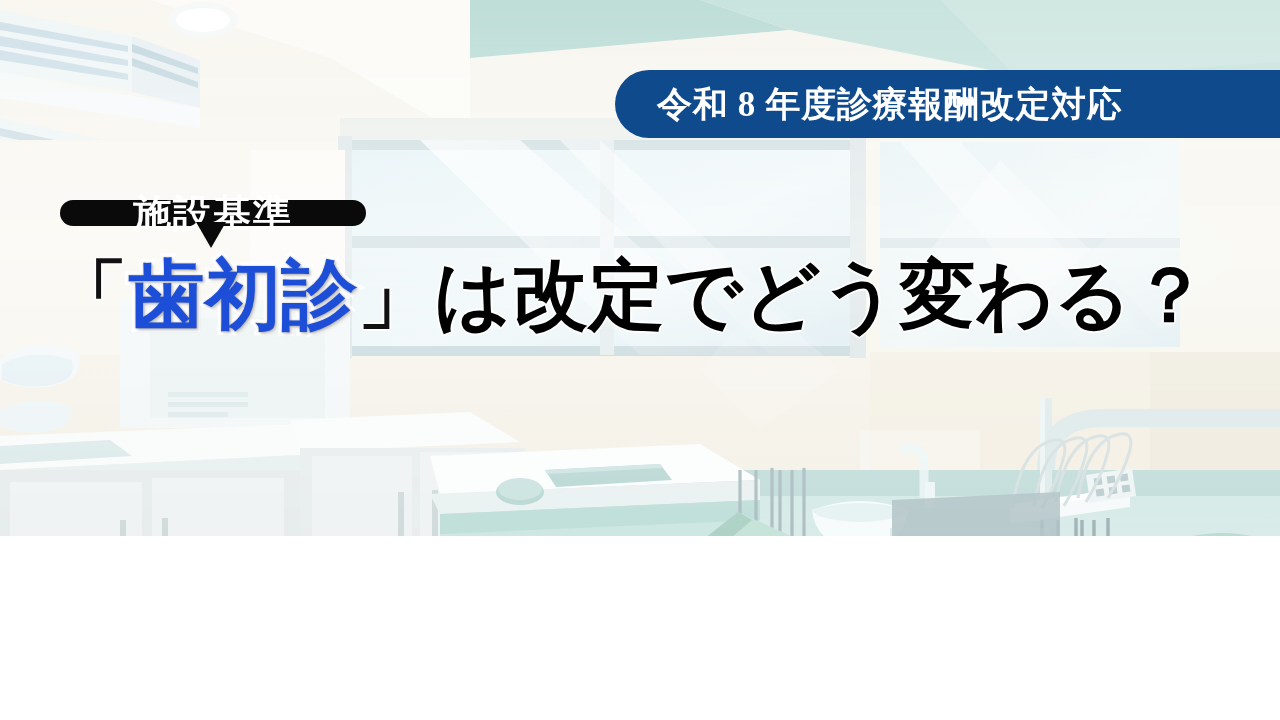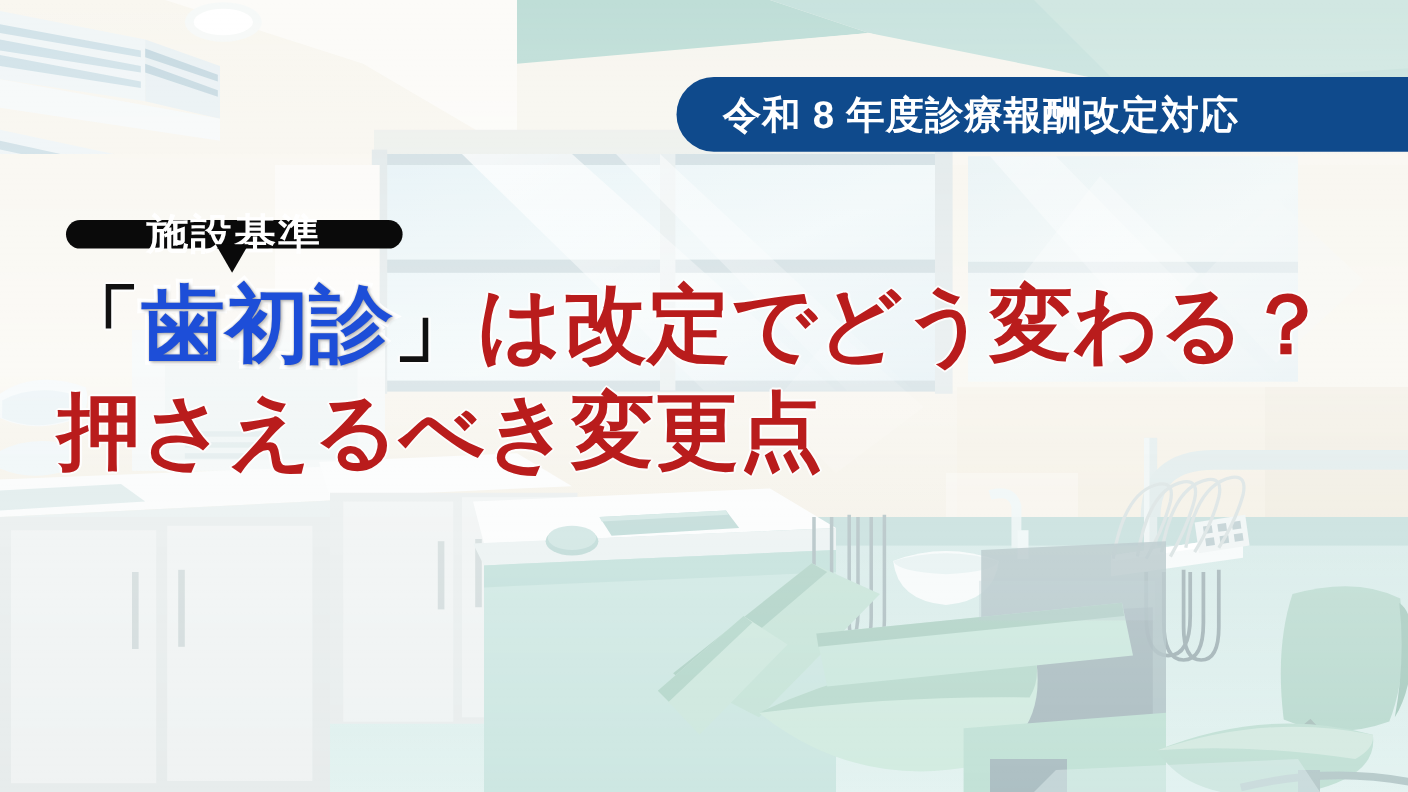--- a/index.html
+++ b/index.html
@@ -8,23 +8,24 @@
     padding: 0;
     background: #ffffff;
   }
   body {
     font-family: "Liberation Sans", "DejaVu Sans", sans-serif;
   }
 
   #stage {
     position: relative;
     width: 1280px;
-    height: 720px;
+    height: 536px;
     overflow: hidden;
     background: #eef3f2;
+    font-family: Liberation Serif, serif;
   }
 
   
   #bg {
     position: absolute;
     inset: 0;
     width: 1280px;
     height: 720px;
   }
 
@@ -110,21 +111,21 @@
   }
   .hl-line {
     font-size: 76px;
     font-weight: 700;
     line-height: 1.28;
     color: #111111;
     letter-spacing: 0.005em;
     white-space: nowrap;
   }
   .hl-line .plain {
-    color: #b91c1c;
+    color: #000000;
     text-shadow:
       2px 0 0 #fdfdfd, -2px 0 0 #fdfdfd,
       0 2px 0 #fdfdfd, 0 -2px 0 #fdfdfd,
       1px 1px 0 #fdfdfd, -1px -1px 0 #fdfdfd,
       1px -1px 0 #fdfdfd, -1px 1px 0 #fdfdfd;
   }
   .hl-line .accent {
     color: #1d4ed8;
     -webkit-text-stroke: 7px #ffffff;
     paint-order: stroke fill;
@@ -390,18 +391,15 @@
     <div id="pill">
       <span class="pill-text">施設基準</span>
     </div>
     <div id="pill-tail"></div>
   </div>
 
   <div id="headline">
     <div class="hl-line">
       <span class="plain bracket">「</span><span class="accent">歯初診</span><span class="plain bracket">」</span><span class="plain">は改定でどう変わる？</span>
     </div>
-    <div class="hl-line">
-      <span class="plain">押さえるべき変更点</span>
-    </div>
   </div>
 
 </div>
 
 </body></html>

